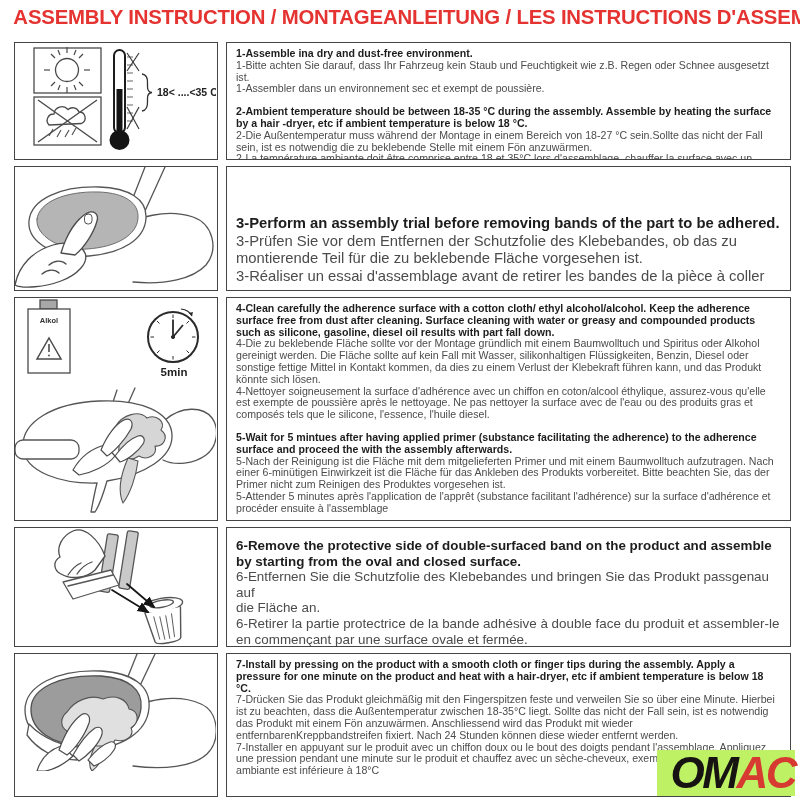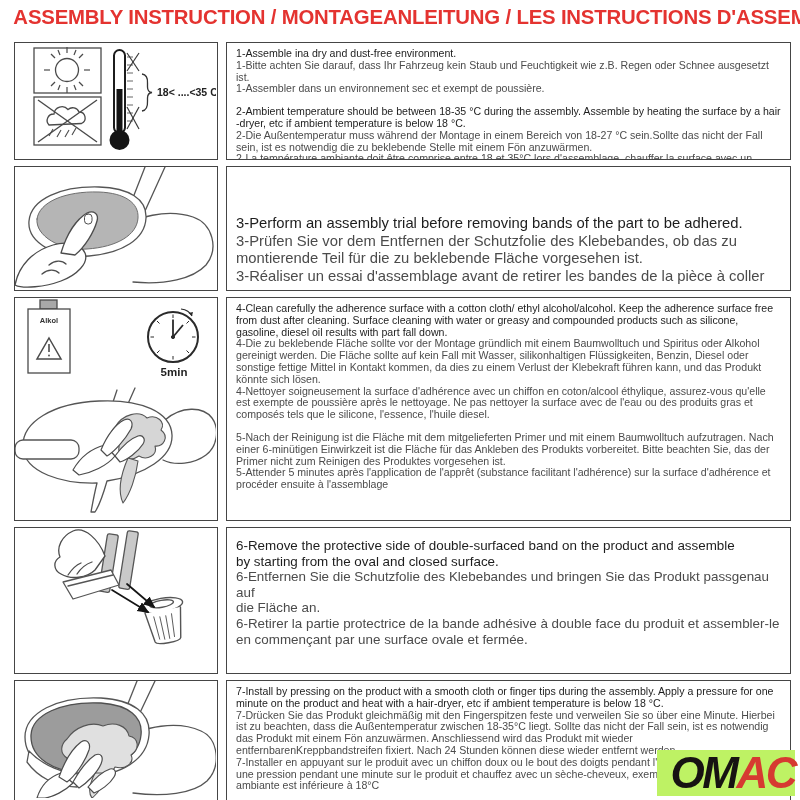--- a/index.html
+++ b/index.html
@@ -19,27 +19,27 @@
   }
   .row{display:flex;gap:8px;}
   .img-box,.text-box{
     border:1.6px solid #454545;background:#fff;box-sizing:border-box;
   }
   .img-box{flex:0 0 204px;width:204px;overflow:hidden;}
   .text-box{flex:1;padding:5px 9px;overflow:hidden;}
   .r1 .img-box,.r1 .text-box{height:118px;}
   .r2 .img-box,.r2 .text-box{height:125px;}
   .r3 .img-box,.r3 .text-box{height:224px;}
-  .r4 .img-box,.r4 .text-box{height:147px;}
+  .r4 .img-box,.r4 .text-box{height:120px;}
   .r5 .img-box,.r5 .text-box{height:144px;}
   .text-box p{
     margin:0;color:#4b4b4b;font-size:10.6px;line-height:11.8px;
     white-space:pre-line;
   }
-  .text-box p.en{font-weight:normal;color:#1d1d1d;}
+  .text-box p.en{font-weight:bold;color:#1d1d1d;}
   .sec + .sec{margin-top:11px;}
   .r2 .text-box{display:flex;flex-direction:column;justify-content:flex-end;}
   .r2 .text-box p{font-size:14.8px;line-height:17.4px;}
   .r4 .text-box{padding-top:10px;}
   .r4 .text-box p{font-size:13.4px;line-height:15.6px;}
   .img-box svg{display:block;}
   .logo{
     position:absolute;top:750px;right:5px;height:46px;
     background:#bef264;padding:0 0 0 14px;display:flex;align-items:center;
     font-style:italic;font-weight:bold;font-size:44px;letter-spacing:-2.5px;
@@ -217,20 +217,21 @@
         </g>
       </svg>
     </div>
     <div class="text-box">
       <div class="sec">
         <p class="en">4-Clean carefully the adherence surface with a cotton cloth/ ethyl alcohol/alcohol. Keep the adherence surface free from dust after cleaning. Surface cleaning with water or greasy and compounded products such as silicone, gasoline, diesel oil results with part fall down.</p>
         <p>4-Die zu beklebende Fläche sollte vor der Montage gründlich mit einem Baumwolltuch und Spiritus oder Alkohol gereinigt werden. Die Fläche sollte auf kein Fall mit Wasser, silikonhaltigen Flüssigkeiten, Benzin, Diesel oder sonstige fettige Mittel in Kontakt kommen, da dies zu einem Verlust der Klebekraft führen kann, und das Produkt könnte sich lösen.</p>
         <p>4-Nettoyer soigneusement la surface d'adhérence avec un chiffon en coton/alcool éthylique, assurez-vous qu'elle est exempte de poussière après le nettoyage. Ne pas nettoyer la surface avec de l'eau ou des produits gras et composés tels que le silicone, l'essence, l'huile diesel.</p>
       </div>
       <div class="sec">
+        <p class="en">5-Wait for 5 mintues after having applied primer (substance facilitating the adherence) to the adherence surface and proceed the with the assembly afterwards.</p>
         <p>5-Nach der Reinigung ist die Fläche mit dem mitgelieferten Primer und mit einem Baumwolltuch aufzutragen. Nach einer 6-minütigen Einwirkzeit ist die Fläche für das Ankleben des Produkts vorbereitet. Bitte beachten Sie, das der Primer nicht zum Reinigen des Produktes vorgesehen ist.</p>
         <p>5-Attender 5 minutes après l'application de l'apprêt (substance facilitant l'adhérence) sur la surface d'adhérence et procéder ensuite à l'assemblage</p>
       </div>
     </div>
   </div>
 
   <div class="row r4">
     <div class="img-box">
       <svg width="201" height="117" viewBox="0 0 201 117">
         <defs>

